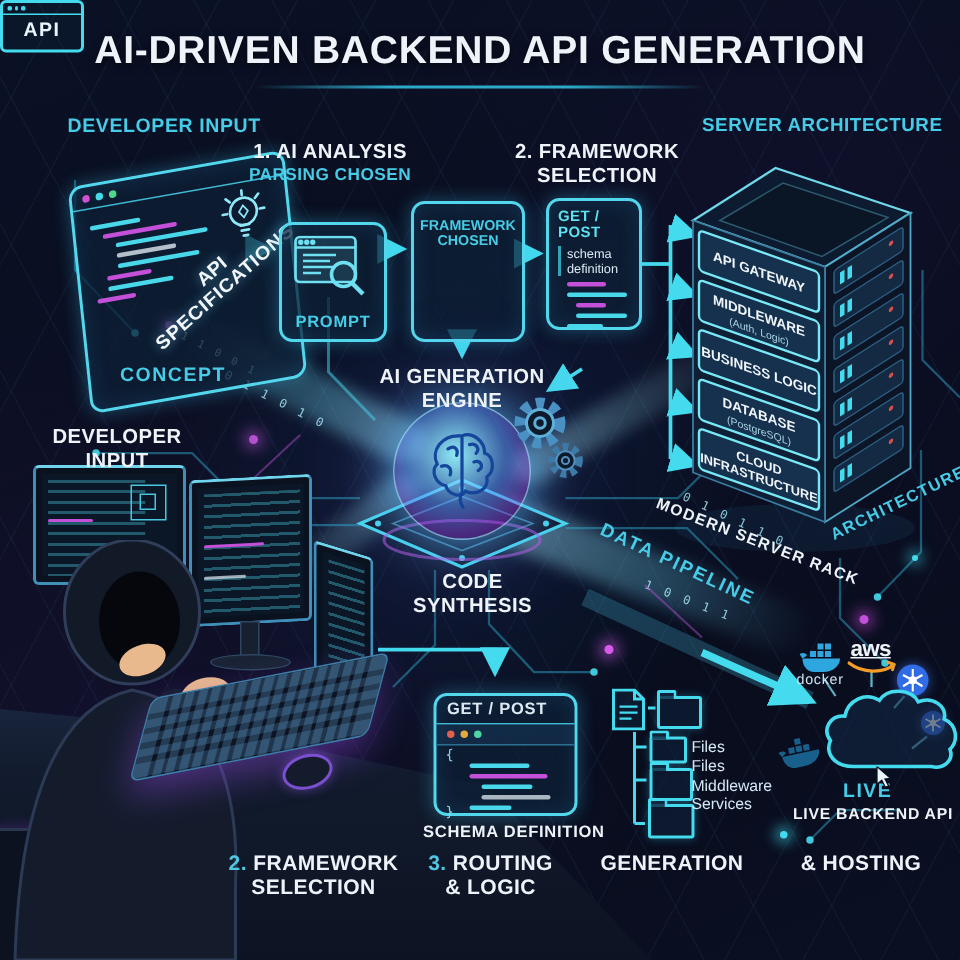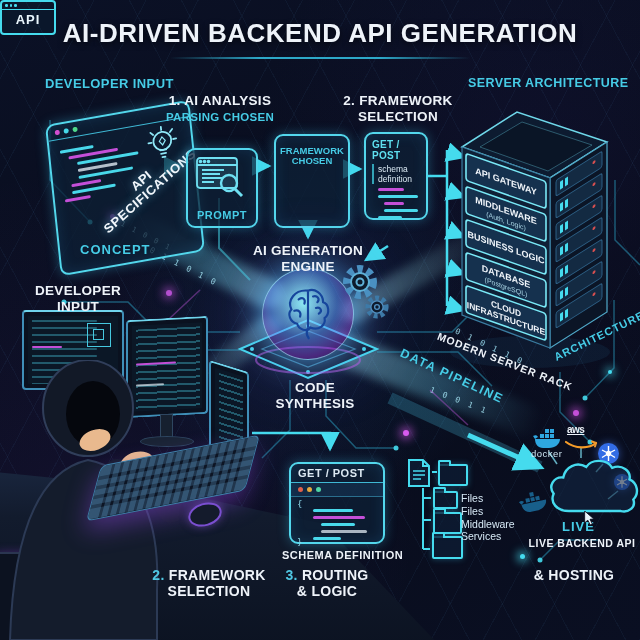--- a/index.html
+++ b/index.html
@@ -465,21 +465,21 @@
       <rect x="7" y="7" width="4" height="4"></rect>
         <rect x="12" y="7" width="4" height="4"></rect>
         <rect x="17" y="7" width="4" height="4"></rect>
       <rect x="12" y="2" width="4" height="4"></rect>
         <rect x="17" y="2" width="4" height="4"></rect>
       <path d="M2 12 H27 C27 17 22 21 16 21 H10 C5 21 2 17 2 12 Z"></path>
       <path d="M0 9 C2 8 4 8 5 10 L2 12 Z"></path>
     </g>
   </svg>
   <div class="txt" style="left:531px;top:448px;font-size:9.5px;color:#cfe6f2;font-weight:normal;letter-spacing:.5px;">docker</div>
-  <div class="txt white" style="left:567px;top:424px;font-size:10px;letter-spacing:-.5px;text-decoration:underline;">aws</div>
+  <div class="txt white" style="left:567px;top:424px;font-size:15px;letter-spacing:-.5px;text-decoration:underline;">aws</div>
   <svg class="abs" width="34" height="10" viewBox="0 0 34 10" style="left:565px;top:440px;z-index:3;">
     <path d="M1 2 C10 9 24 9 31 3" stroke="#f49b28" stroke-width="2.2" fill="none" stroke-linecap="round"></path>
     <path d="M31 3 l-4 -1.5 M31 3 l-1 3.5" stroke="#f49b28" stroke-width="2" fill="none" stroke-linecap="round"></path>
   </svg>
   <div class="k8s" style="left:598px;top:443px;width:21px;height:21px;">
     <svg width="21" height="21" viewBox="0 0 21 21">
         <g stroke="#fff" stroke-width="1.4">
           <circle cx="10.5" cy="10.5" r="2" fill="#fff"></circle>
     <path d="M10.5 10.5 V3 M10.5 10.5 L17 7 M10.5 10.5 L17 14.5 M10.5 10.5 L10.5 18 M10.5 10.5 L4 14.5 M10.5 10.5 L4 7"></path>
         </g>
@@ -522,17 +522,18 @@
 
   <div class="txt hd" style="left:150px;top:567px;width:118px;font-size:14px;">
     <div><span class="n">2.</span> <span>FRAMEWORK</span></div>
     <div>SELECTION</div>
   </div>
   <div class="txt hd" style="left:278px;top:567px;width:98px;font-size:14px;">
     <div><span class="n">3.</span> <span>ROUTING</span></div>
     <div>&amp; LOGIC</div>
   </div>
   <div class="txt hd" style="left:394px;top:567px;width:108px;font-size:14px;">
+    <div>GENERATION</div>
   </div>
   <div class="txt hd" style="left:515px;top:567px;width:118px;font-size:14px;">
     <div>&amp; HOSTING</div>
   </div>
 </div>
 
 </body></html>

